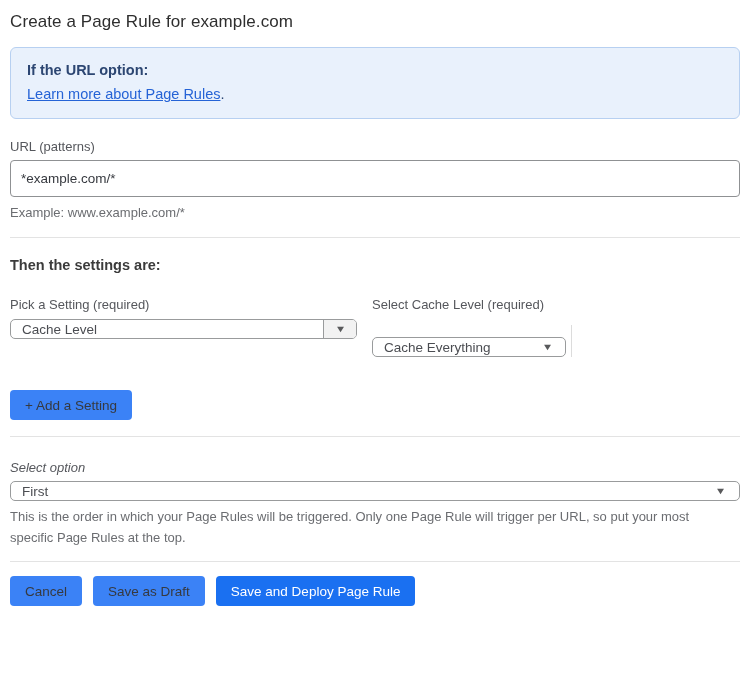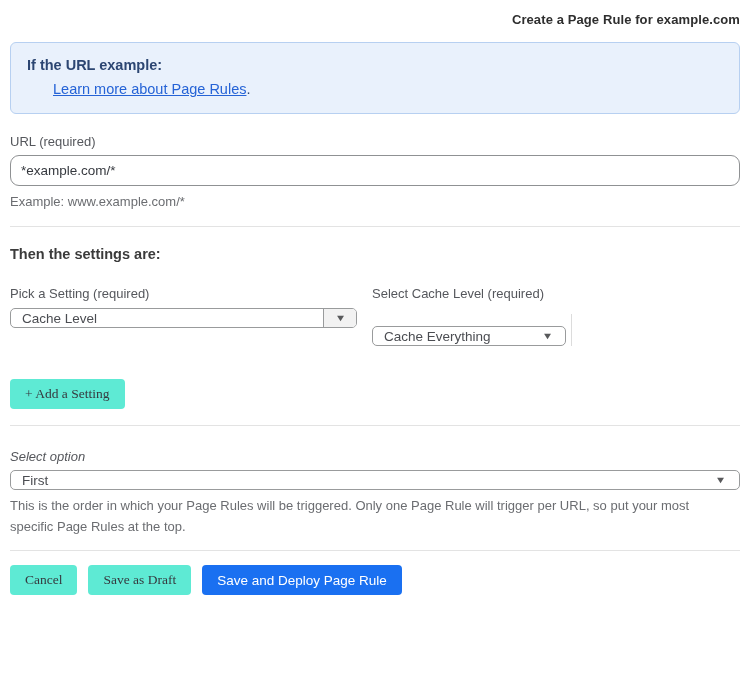--- a/index.html
+++ b/index.html
@@ -6,54 +6,53 @@
   html, body { background: #ffffff; }
   body {
     width: 750px; height: 691px;
     font-family: "Liberation Sans", sans-serif;
     color: #36393f;
     overflow: hidden;
   }
   .page { padding: 12px 10px 12px 10px; }
 
   h1.page-title {
-    font-size: 13px;
-    font-weight: 700;
+    font-size: 17px;
+    font-weight: 400;
     color: #2e2e2e;
     letter-spacing: 0.1px;
     margin-bottom: 15px;
-    text-align: right;
   }
 
   .info-box {
     background: #e9f1fc;
     border: 1px solid #b7d0f1;
     border-radius: 6px;
     padding: 10px 16px 12px 16px;
     font-size: 14.5px;
     line-height: 24px;
     color: #2c4672;
     margin-bottom: 20px;
   }
   .info-heading { font-weight: 700; }
-  .info-link { color: #2563d6; text-decoration: underline; cursor: pointer; margin-left: 26px; }
+  .info-link { color: #2563d6; text-decoration: underline; cursor: pointer; }
   .info-link-suffix { color: #2c4672; }
 
   .field-label {
     display: block;
     font-size: 13px;
     color: #55575c;
     margin-bottom: 6px;
   }
 
   .text-input {
     width: 100%;
-    height: 31px;
+    height: 37px;
     border: 1px solid #8f9193;
-    border-radius: 9px;
+    border-radius: 4px;
     padding: 0 10px;
     font-family: "Liberation Sans", sans-serif;
     font-size: 13.5px;
     color: #36393f;
     background: #fff;
     outline: none;
   }
 
   .helper-text {
     font-size: 13px;
@@ -125,21 +124,21 @@
     display: inline-block;
     border: none;
     border-radius: 4px;
     font-family: "Liberation Sans", sans-serif;
     font-size: 13.5px;
     height: 30px;
     padding: 0 15px;
     cursor: pointer;
     white-space: nowrap;
   }
-  .btn-gray { background: #5eead4; color: #36393f; font-family: Liberation Serif, serif; }
+  .btn-gray { background: #3b82f6; color: #36393f; }
   .btn-blue { background: #1a70f1; color: #ffffff; }
 
   .add-setting { margin-top: 33px; }
 
   .order-heading { margin-top: 19px; }
   .order-label { margin-top: 23px; font-style: italic; }
   .select-full { margin-top: 0; justify-content: flex-end; }
   .select-full .arrow-pad { padding-right: 14px; display: flex; align-items: center; }
 
   .actions-row {
@@ -149,25 +148,25 @@
   }
 </style>
 </head>
 <body>
 
 <div class="page">
 
   <h1 class="page-title">Create a Page Rule for example.com</h1>
 
   <div class="info-box">
-    <div class="info-heading">If the URL example:</div>
+    <div class="info-heading">If the URL option:</div>
     <div class="info-link-line"><a class="info-link">Learn more about Page Rules</a><span class="info-link-suffix">.</span></div>
   </div>
 
-  <label class="field-label">URL (required)</label>
+  <label class="field-label">URL (patterns)</label>
   <input type="text" class="text-input" value="*example.com/*" style="">
   <div class="helper-text">Example: www.example.com/*</div>
 
   <hr class="divider">
 
   <div class="section-heading">Then the settings are:</div>
 
   <div class="pickers-row">
     <div class="picker-col-1">
       <label class="field-label">Pick a Setting (required)</label>

